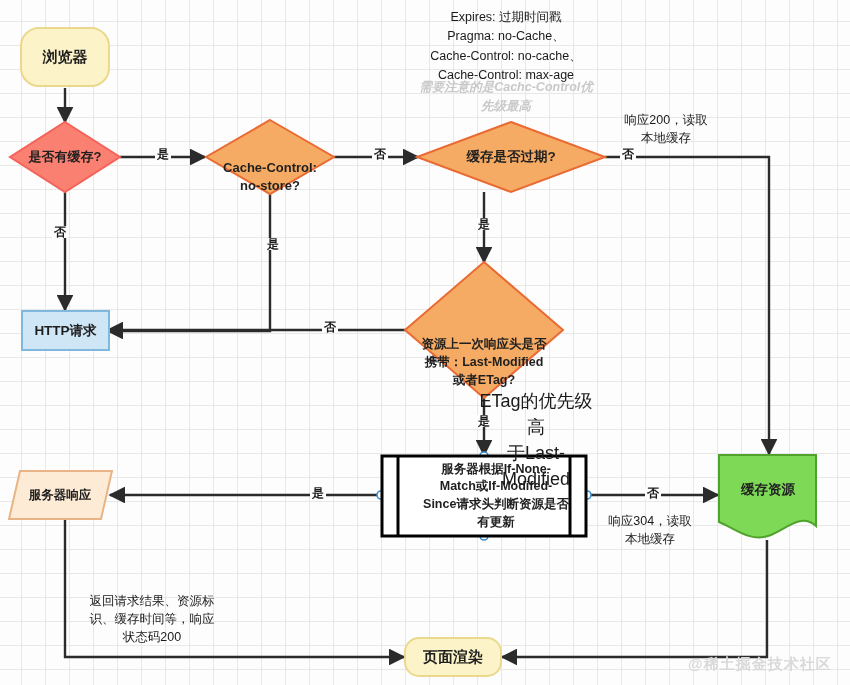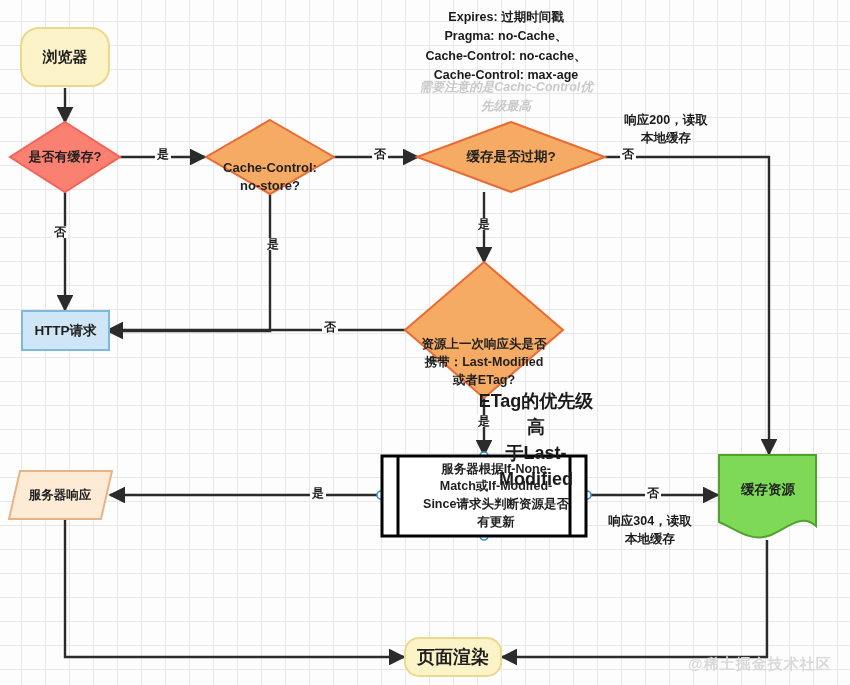--- a/index.html
+++ b/index.html
@@ -14,21 +14,21 @@
     width:850px;height:685px;
     background-color:#fdfdfd;
     background-image:
       linear-gradient(to right, #e8e8e8 1px, transparent 1px),
       linear-gradient(to bottom, #e8e8e8 1px, transparent 1px);
     background-size:24px 24px;
     background-position:-3px -3px;
   }
   svg.layer{position:absolute;left:0;top:0;width:850px;height:685px;}
   .node{position:absolute;box-sizing:border-box;display:flex;align-items:center;justify-content:center;text-align:center;font-weight:bold;color:#1f1f1f;}
-  .lbl{position:absolute;font-weight:bold;color:#1a1a1a;text-align:center;line-height:1.35;white-space:pre-line;}
+  .lbl{position:absolute;font-weight:normal;color:#1a1a1a;text-align:center;line-height:1.35;white-space:pre-line;}
   .edge-lbl{position:absolute;font-weight:bold;color:#1a1a1a;background:#fdfdfd;padding:0 2px;line-height:1;}
   .watermark{position:absolute;color:#d9d9d9;font-weight:bold;letter-spacing:1px;margin-left:16px;}
   .note-gray{color:#c9c9c9;font-style:italic;font-weight:bold;}
 </style>
 </head>
 <body>
 
 <div id="canvas">
 
   <svg class="layer">
@@ -118,21 +118,21 @@
 
   <div class="node" style="left:400px;top:460px;width:192px;height:72px;font-size:12.5px;white-space:pre-line;line-height:1.42;">服务器根据If-None-
 Match或If-Modifed-
 Since请求头判断资源是否
 有更新</div>
 
   <div class="node" style="left:12px;top:473px;width:96px;height:44px;font-size:12.5px;line-height:1.35;">服务器响应</div>
 
   <div class="node" style="left:722px;top:477px;width:92px;height:26px;font-size:13.5px;text-align:right;">缓存资源</div>
 
-  <div class="node" style="left:405px;top:638px;width:96px;height:38px;font-size:18px;">页面渲染</div>
+  <div class="node" style="left:405px;top:638px;width:96px;height:38px;font-size:15px;">页面渲染</div>
 
   <div class="edge-lbl" style="left:155px;top:148px;font-size:12px;">是</div>
   <div class="edge-lbl" style="left:52px;top:226px;font-size:12px;">否</div>
   <div class="edge-lbl" style="left:372px;top:148px;font-size:12px;">否</div>
   <div class="edge-lbl" style="left:265px;top:238px;font-size:12px;">是</div>
   <div class="edge-lbl" style="left:620px;top:148px;font-size:12px;">否</div>
   <div class="edge-lbl" style="left:476px;top:218px;font-size:12px;">是</div>
   <div class="edge-lbl" style="left:322px;top:321px;font-size:12px;">否</div>
   <div class="edge-lbl" style="left:476px;top:415px;font-size:12px;">是</div>
   <div class="edge-lbl" style="left:310px;top:487px;font-size:12px;">是</div>
@@ -149,16 +149,19 @@
   <div class="lbl" style="left:478px;top:388px;width:116px;font-size:18px;line-height:1.45;">ETag的优先级高
 于Last-
 Modified</div>
 
   <div class="lbl" style="left:608px;top:111px;width:116px;font-size:12.5px;line-height:1.45;">响应200，读取
 本地缓存</div>
 
   <div class="lbl" style="left:592px;top:512px;width:116px;font-size:12.5px;line-height:1.45;">响应304，读取
 本地缓存</div>
 
+  <div class="lbl" style="left:72px;top:592px;width:160px;font-size:12.5px;line-height:1.45;">返回请求结果、资源标
+识、缓存时间等，响应
+状态码200</div>
 
   <div class="watermark" style="left:672px;top:655px;font-size:15px;">@稀土掘金技术社区</div>
 
 </div>
 
 </body></html>

